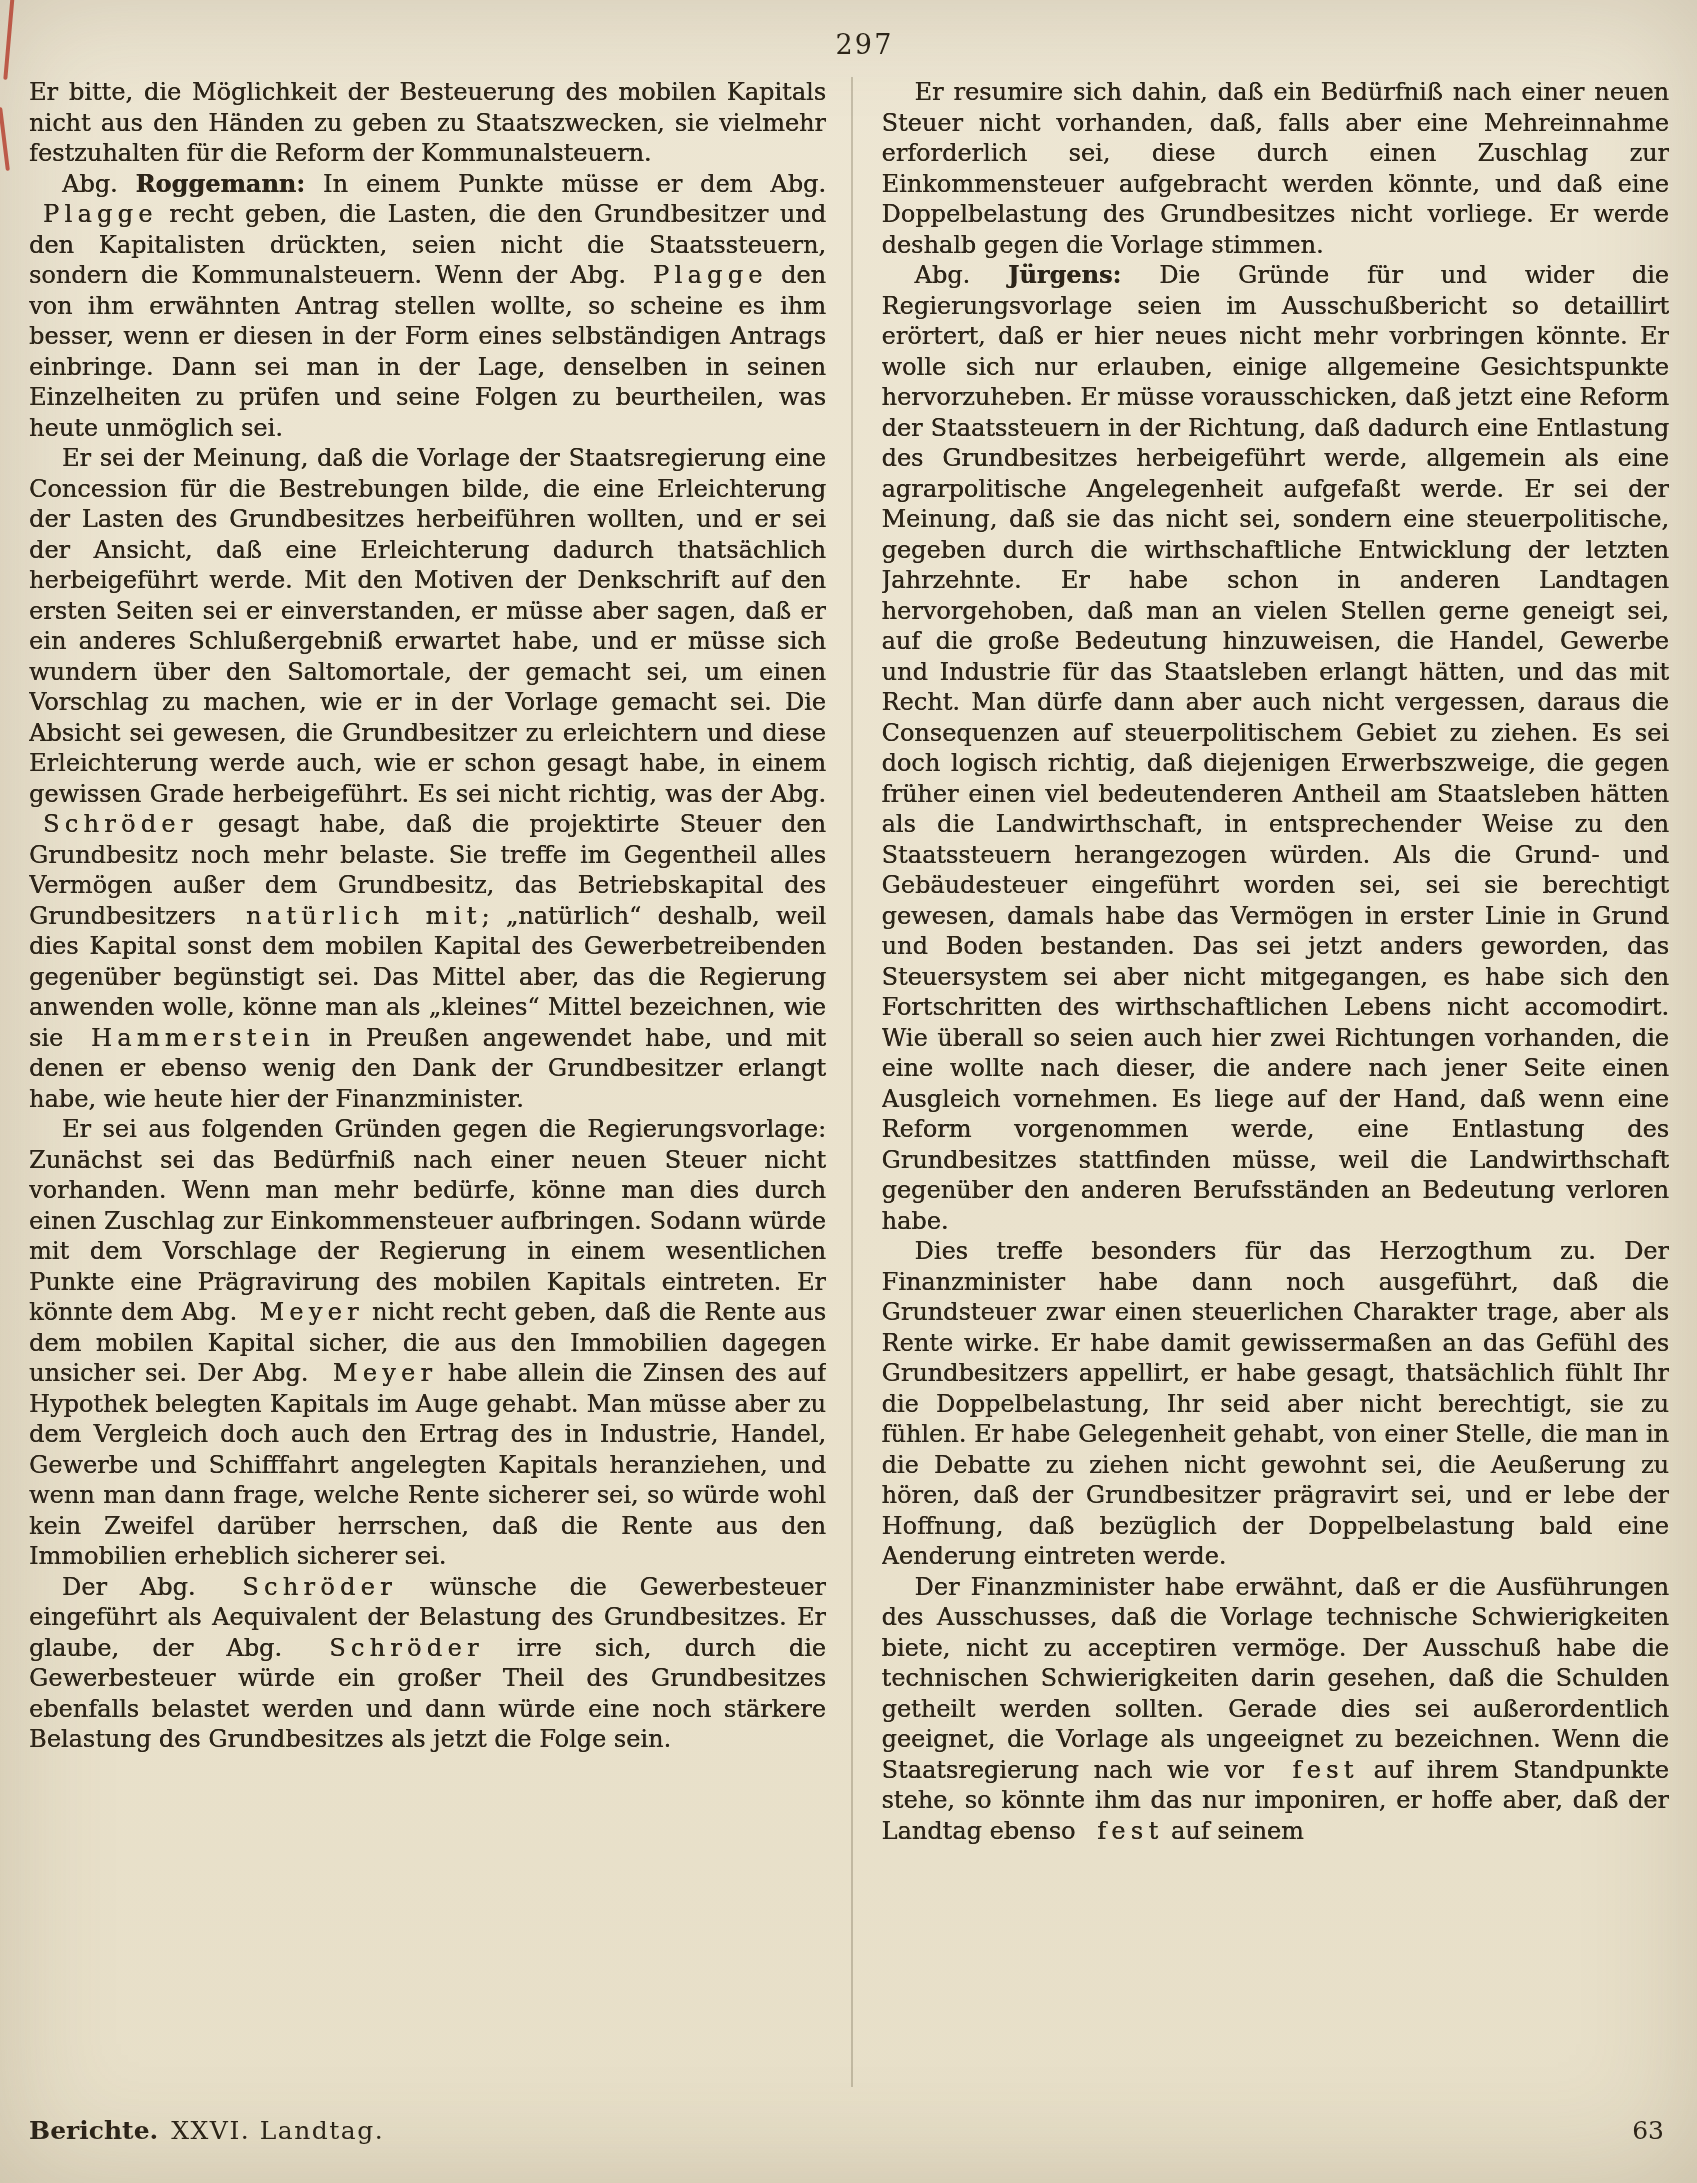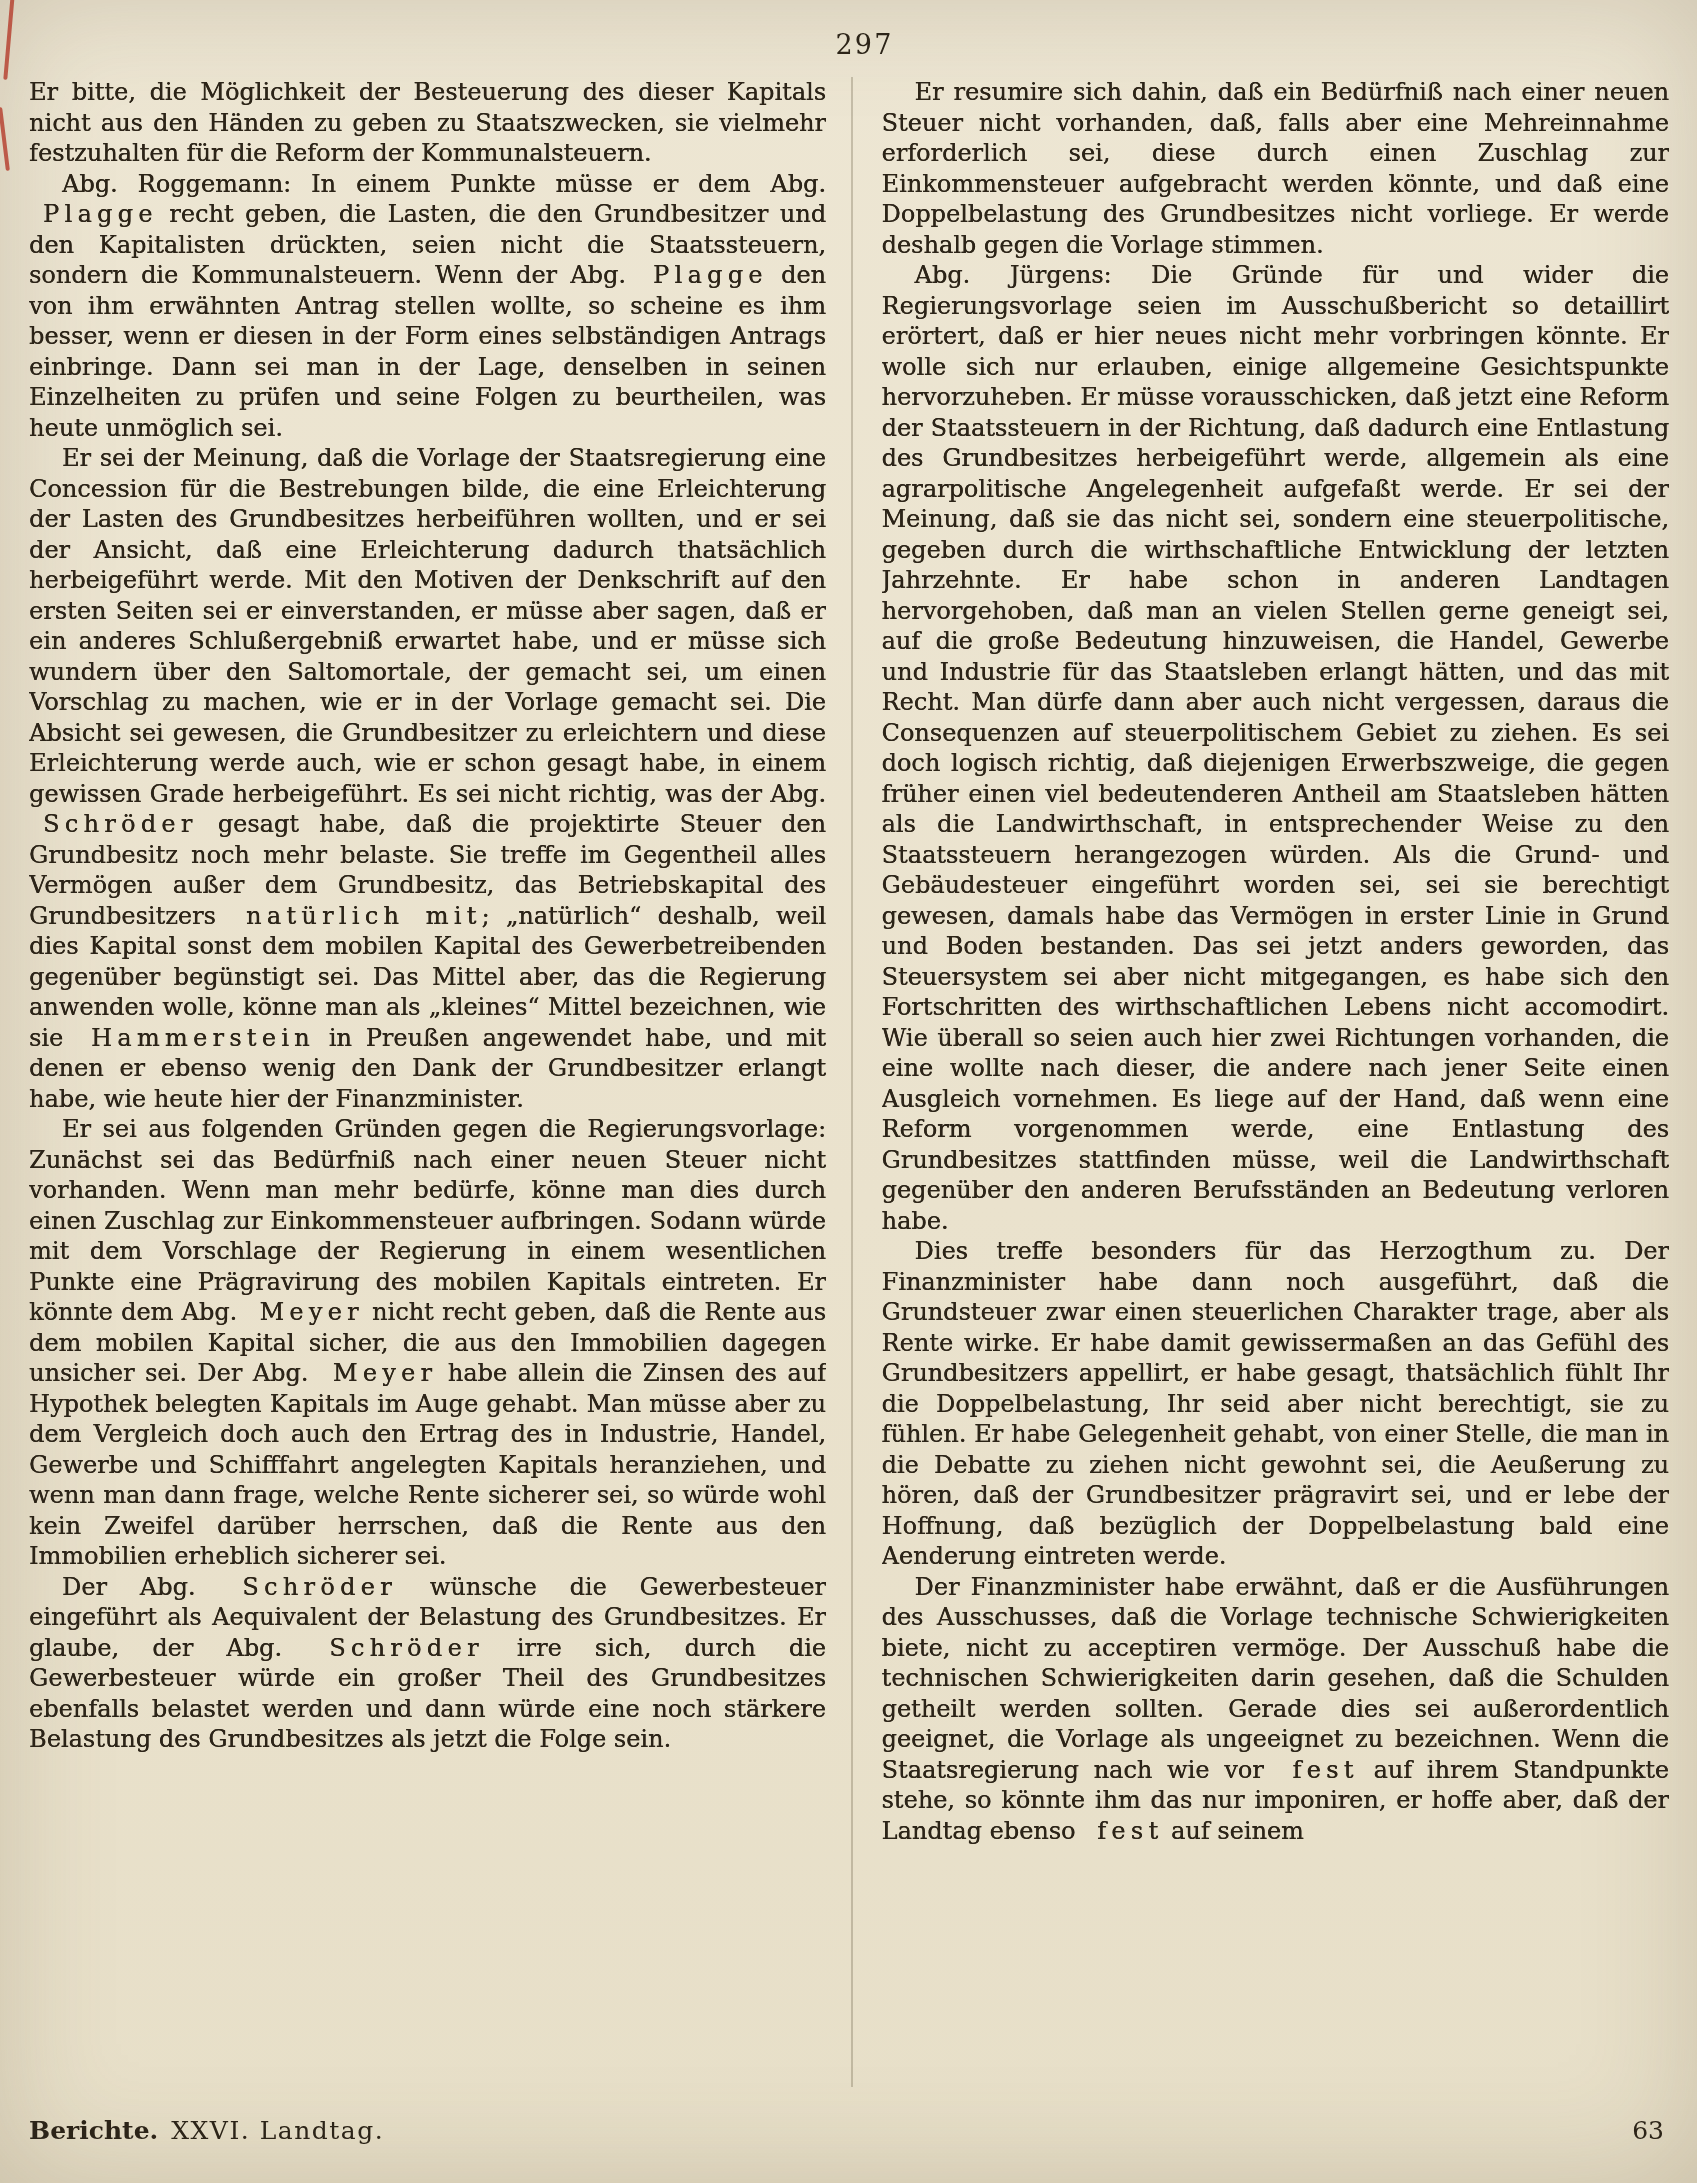--- a/index.html
+++ b/index.html
@@ -53,21 +53,21 @@
   }
   .para {
     margin: 0;
     text-align: justify;
     font-size: 24px;
     line-height: 30.5px;
     text-shadow: 0.3px 0 currentColor;
     hyphens: none;
   }
   .para.indent { text-indent: 33px; }
-  .para span.bold   { font-weight: 400; }
+  .para span.bold   { font-weight: 700; }
   .para span.spaced { letter-spacing: 0.22em; margin-left: 14px; }
   .footer {
     position: absolute;
     left: 29px;
     right: 33px;
     bottom: 38px;
     display: flex;
     justify-content: space-between;
     align-items: flex-end;
     font-size: 25px;
@@ -104,21 +104,21 @@
 
 <div class="page">
 
   <div class="red-mark m1"></div>
   <div class="red-mark m2"></div>
 
   <div class="page-number">297</div>
 
   <div class="columns">
     <div class="col col-left">
-        <p class="para"><span class="normal">Er bitte, die Möglichkeit der Besteuerung des dieser Kapitals nicht aus den Händen zu geben zu Staatszwecken, sie vielmehr festzuhalten für die Reform der Kommunalsteuern.</span></p>
+        <p class="para"><span class="normal">Er bitte, die Möglichkeit der Besteuerung des mobilen Kapitals nicht aus den Händen zu geben zu Staatszwecken, sie vielmehr festzuhalten für die Reform der Kommunalsteuern.</span></p>
         <p class="para indent"><span class="normal">Abg. </span><span class="bold">Roggemann:</span><span class="normal"> In einem Punkte müsse er dem Abg. </span><span class="spaced">Plagge</span><span class="normal"> recht geben, die Lasten, die den Grundbesitzer und den Kapitalisten drückten, seien nicht die Staatssteuern, sondern die Kommunalsteuern. Wenn der Abg. </span><span class="spaced">Plagge</span><span class="normal"> den von ihm erwähnten Antrag stellen wollte, so scheine es ihm besser, wenn er diesen in der Form eines selbständigen Antrags einbringe. Dann sei man in der Lage, denselben in seinen Einzelheiten zu prüfen und seine Folgen zu beurtheilen, was heute unmöglich sei.</span></p>
         <p class="para indent"><span class="normal">Er sei der Meinung, daß die Vorlage der Staatsregierung eine Concession für die Bestrebungen bilde, die eine Erleichterung der Lasten des Grundbesitzes herbeiführen wollten, und er sei der Ansicht, daß eine Erleichterung dadurch thatsächlich herbeigeführt werde. Mit den Motiven der Denkschrift auf den ersten Seiten sei er einverstanden, er müsse aber sagen, daß er ein anderes Schlußergebniß erwartet habe, und er müsse sich wundern über den Saltomortale, der gemacht sei, um einen Vorschlag zu machen, wie er in der Vorlage gemacht sei. Die Absicht sei gewesen, die Grundbesitzer zu erleichtern und diese Erleichterung werde auch, wie er schon gesagt habe, in einem gewissen Grade herbeigeführt. Es sei nicht richtig, was der Abg. </span><span class="spaced">Schröder</span><span class="normal"> gesagt habe, daß die projektirte Steuer den Grundbesitz noch mehr belaste. Sie treffe im Gegentheil alles Vermögen außer dem Grundbesitz, das Betriebskapital des Grundbesitzers </span><span class="spaced">natürlich mit</span><span class="normal">; „natürlich“ deshalb, weil dies Kapital sonst dem mobilen Kapital des Gewerbetreibenden gegenüber begünstigt sei. Das Mittel aber, das die Regierung anwenden wolle, könne man als „kleines“ Mittel bezeichnen, wie sie </span><span class="spaced">Hammerstein</span><span class="normal"> in Preußen angewendet habe, und mit denen er ebenso wenig den Dank der Grundbesitzer erlangt habe, wie heute hier der Finanzminister.</span></p>
         <p class="para indent"><span class="normal">Er sei aus folgenden Gründen gegen die Regierungsvorlage: Zunächst sei das Bedürfniß nach einer neuen Steuer nicht vorhanden. Wenn man mehr bedürfe, könne man dies durch einen Zuschlag zur Einkommensteuer aufbringen. Sodann würde mit dem Vorschlage der Regierung in einem wesentlichen Punkte eine Prägravirung des mobilen Kapitals eintreten. Er könnte dem Abg. </span><span class="spaced">Meyer</span><span class="normal"> nicht recht geben, daß die Rente aus dem mobilen Kapital sicher, die aus den Immobilien dagegen unsicher sei. Der Abg. </span><span class="spaced">Meyer</span><span class="normal"> habe allein die Zinsen des auf Hypothek belegten Kapitals im Auge gehabt. Man müsse aber zu dem Vergleich doch auch den Ertrag des in Industrie, Handel, Gewerbe und Schifffahrt angelegten Kapitals heranziehen, und wenn man dann frage, welche Rente sicherer sei, so würde wohl kein Zweifel darüber herrschen, daß die Rente aus den Immobilien erheblich sicherer sei.</span></p>
         <p class="para indent"><span class="normal">Der Abg. </span><span class="spaced">Schröder</span><span class="normal"> wünsche die Gewerbesteuer eingeführt als Aequivalent der Belastung des Grundbesitzes. Er glaube, der Abg. </span><span class="spaced">Schröder</span><span class="normal"> irre sich, durch die Gewerbesteuer würde ein großer Theil des Grundbesitzes ebenfalls belastet werden und dann würde eine noch stärkere Belastung des Grundbesitzes als jetzt die Folge sein.</span></p>
       </div>
     <div class="divider"></div>
     <div class="col col-right">
         <p class="para indent"><span class="normal">Er resumire sich dahin, daß ein Bedürfniß nach einer neuen Steuer nicht vorhanden, daß, falls aber eine Mehreinnahme erforderlich sei, diese durch einen Zuschlag zur Einkommensteuer aufgebracht werden könnte, und daß eine Doppelbelastung des Grundbesitzes nicht vorliege. Er werde deshalb gegen die Vorlage stimmen.</span></p>
         <p class="para indent"><span class="normal">Abg. </span><span class="bold">Jürgens:</span><span class="normal"> Die Gründe für und wider die Regierungsvorlage seien im Ausschußbericht so detaillirt erörtert, daß er hier neues nicht mehr vorbringen könnte. Er wolle sich nur erlauben, einige allgemeine Gesichtspunkte hervorzuheben. Er müsse vorausschicken, daß jetzt eine Reform der Staatssteuern in der Richtung, daß dadurch eine Entlastung des Grundbesitzes herbeigeführt werde, allgemein als eine agrarpolitische Angelegenheit aufgefaßt werde. Er sei der Meinung, daß sie das nicht sei, sondern eine steuerpolitische, gegeben durch die wirthschaftliche Entwicklung der letzten Jahrzehnte. Er habe schon in anderen Landtagen hervorgehoben, daß man an vielen Stellen gerne geneigt sei, auf die große Bedeutung hinzuweisen, die Handel, Gewerbe und Industrie für das Staatsleben erlangt hätten, und das mit Recht. Man dürfe dann aber auch nicht vergessen, daraus die Consequenzen auf steuerpolitischem Gebiet zu ziehen. Es sei doch logisch richtig, daß diejenigen Erwerbszweige, die gegen früher einen viel bedeutenderen Antheil am Staatsleben hätten als die Landwirthschaft, in entsprechender Weise zu den Staatssteuern herangezogen würden. Als die Grund- und Gebäudesteuer eingeführt worden sei, sei sie berechtigt gewesen, damals habe das Vermögen in erster Linie in Grund und Boden bestanden. Das sei jetzt anders geworden, das Steuersystem sei aber nicht mitgegangen, es habe sich den Fortschritten des wirthschaftlichen Lebens nicht accomodirt. Wie überall so seien auch hier zwei Richtungen vorhanden, die eine wollte nach dieser, die andere nach jener Seite einen Ausgleich vornehmen. Es liege auf der Hand, daß wenn eine Reform vorgenommen werde, eine Entlastung des Grundbesitzes stattfinden müsse, weil die Landwirthschaft gegenüber den anderen Berufsständen an Bedeutung verloren habe.</span></p>
         <p class="para indent"><span class="normal">Dies treffe besonders für das Herzogthum zu. Der Finanzminister habe dann noch ausgeführt, daß die Grundsteuer zwar einen steuerlichen Charakter trage, aber als Rente wirke. Er habe damit gewissermaßen an das Gefühl des Grundbesitzers appellirt, er habe gesagt, thatsächlich fühlt Ihr die Doppelbelastung, Ihr seid aber nicht berechtigt, sie zu fühlen. Er habe Gelegenheit gehabt, von einer Stelle, die man in die Debatte zu ziehen nicht gewohnt sei, die Aeußerung zu hören, daß der Grundbesitzer prägravirt sei, und er lebe der Hoffnung, daß bezüglich der Doppelbelastung bald eine Aenderung eintreten werde.</span></p>

